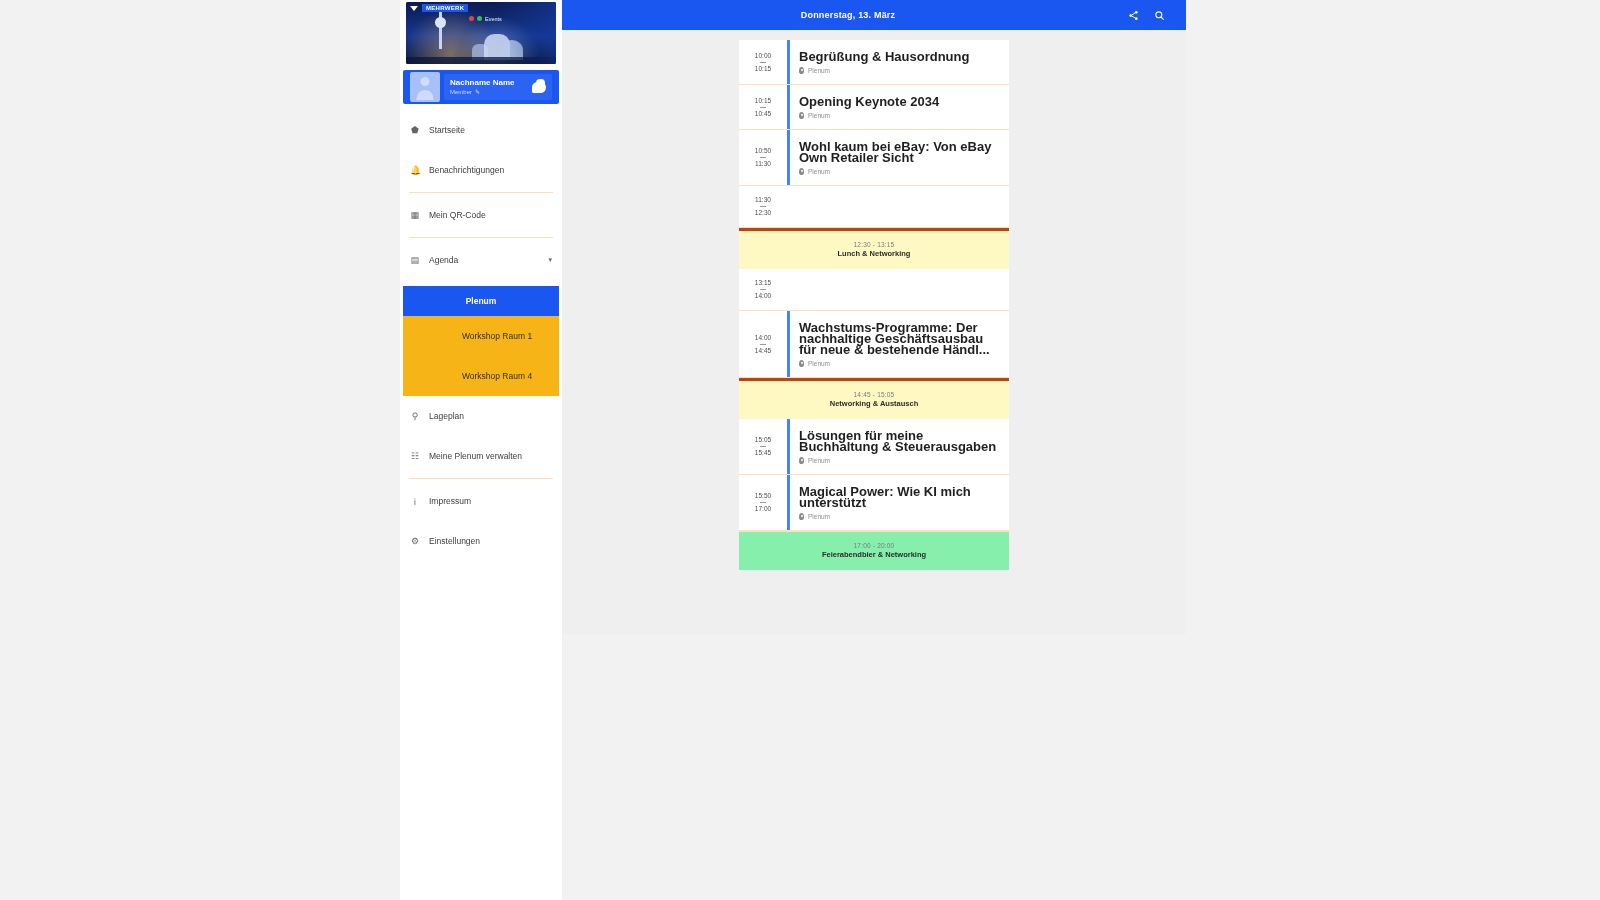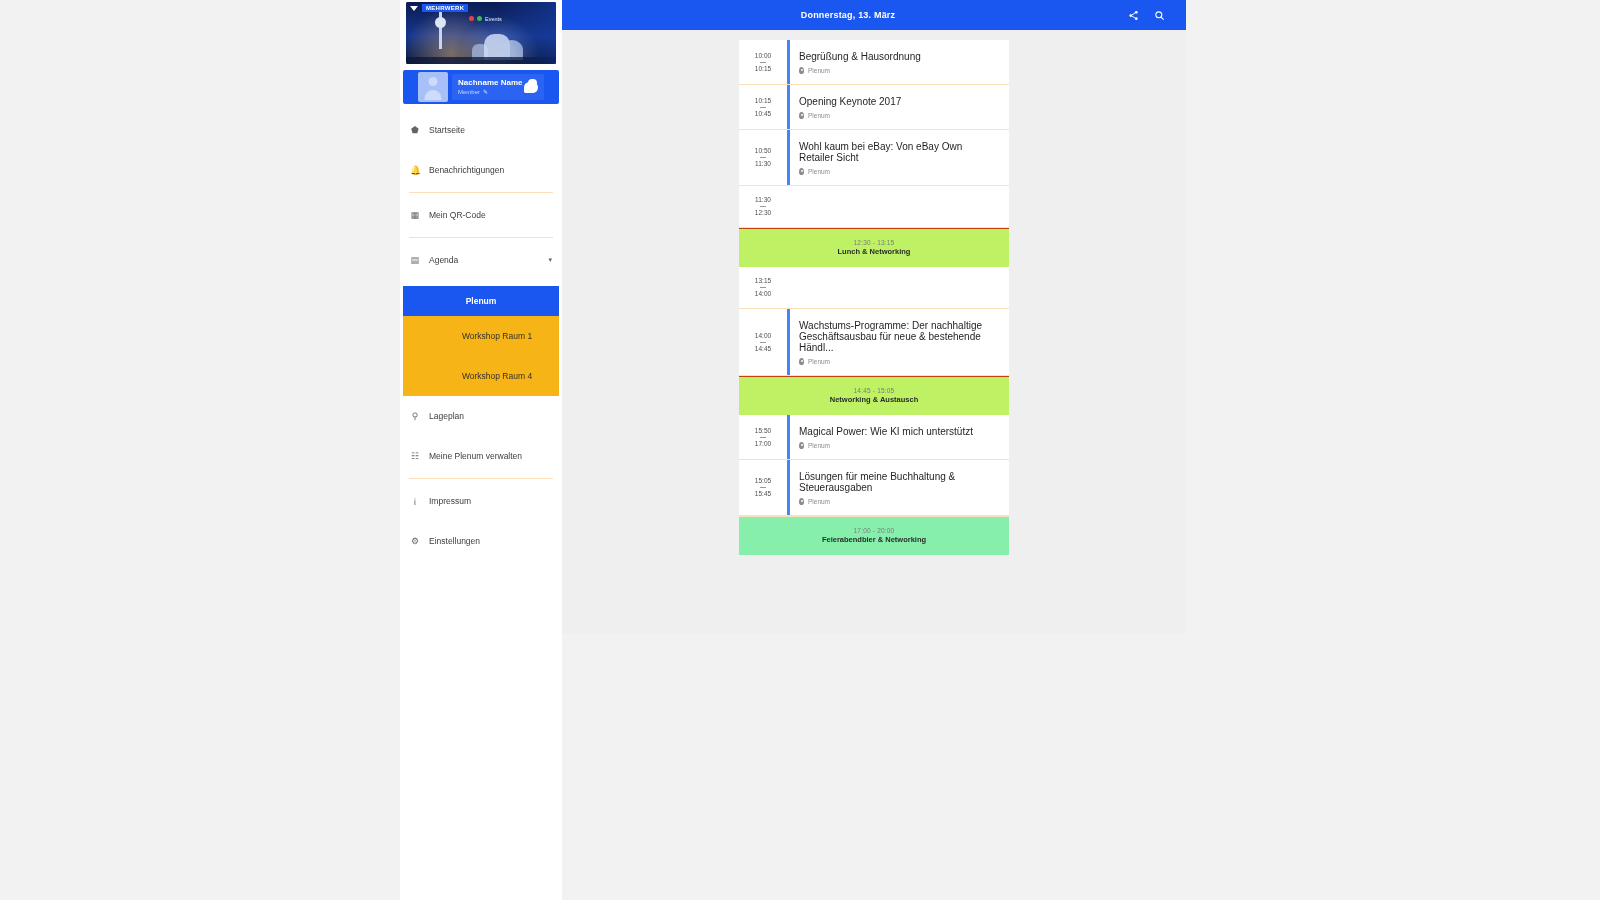--- a/index.html
+++ b/index.html
@@ -47,21 +47,21 @@
   .hero-badge { position:absolute; left:42%; top:22%; display:flex; align-items:center; gap:3px; }
   .dot-r{width:5px;height:5px;border-radius:50%;background:#e8423b;}
   .dot-g{width:5px;height:5px;border-radius:50%;background:#3fb950;}
   .hero-badge-txt{ color:#eaf0ff; font-size:5.5px; }
 
   .profile {
     margin: 6px 3px 0 3px;
     height: 34px;
     background: #1a56f0;
     display: flex; align-items: center;
-    padding: 0 15px;
+    padding: 0 7px;
     border-radius: 2px;
   }
   .avatar {
     width: 30px; height: 30px; border-radius: 2px;
     background: #a7c0f7;
     position: relative; flex: 0 0 auto;
   }
   .avatar:before{ content:""; position:absolute; left:50%; top:5px; transform:translateX(-50%);
       width:9px;height:9px;border-radius:50%;background:#cddcfb; }
   .avatar:after{ content:""; position:absolute; left:50%; bottom:2px; transform:translateX(-50%);
@@ -120,28 +120,28 @@
   }
   .evt:last-of-type { border-bottom: none; }
   .evt-time {
     width: 48px; flex:0 0 48px; display:flex; flex-direction:column;
     align-items:center; justify-content:center; gap:2px;
     padding: 10px 0;
   }
   .evt-t { color:#4d4d4d; font-size:6.5px; line-height:8px; }
   .evt-dash { width:6px; height:1px; background:#9a9a9a; }
   .evt-body { flex:1; border-left: 3px solid #4285f4; padding: 11px 10px 10px 9px; min-width:0;}
-  .evt-title { color:#1f1f1f; font-size:10px; font-weight:normal; line-height:11px; margin-bottom:5px; }
+  .evt-title { color:#1f1f1f; font-size:13px; font-weight:bold; line-height:11px; margin-bottom:5px; }
   .evt-loc { display:flex; align-items:center; gap:4px; color:#8c8c8c; font-size:6.5px; }
   .pin { width:5px; height:7px; background:#8c8c8c; border-radius:50% 50% 50% 50% / 60% 60% 40% 40%; position:relative;}
   .pin:after{content:"";position:absolute;left:1.5px;top:1.8px;width:2px;height:2px;border-radius:50%;background:#fff;}
 
   .break {
-    background:#bef264; text-align:center; padding: 9px 0 10px 0;
-    border-top: 1px solid #c2410c;
+    background:#fef9c3; text-align:center; padding: 9px 0 10px 0;
+    border-top: 3px solid #c2410c;
   }
   .break-time { color:#7b7b7b; font-size:6.5px; line-height:9px; letter-spacing:.2px;}
   .break-title { color:#2b2b2b; font-size:7.5px; font-weight:bold; line-height:10px; }
   .break.last { background:#86efac; border-top:1px solid #fbe0bb; }
 </style>
 </head>
 <body>
 
 <div class="app">
 
@@ -268,21 +268,21 @@
               </div>
             </div>
           </div>
           <div class="evt">
             <div class="evt-time">
               <div class="evt-t">10:15</div>
               <div class="evt-dash"></div>
               <div class="evt-t">10:45</div>
             </div>
             <div class="evt-body">
-              <div class="evt-title">Opening Keynote 2017</div>
+              <div class="evt-title">Opening Keynote 2034</div>
               <div class="evt-loc">
                 <span class="pin"></span>
                 <span>Plenum</span>
               </div>
             </div>
           </div>
           <div class="evt">
             <div class="evt-time">
               <div class="evt-t">10:50</div>
               <div class="evt-dash"></div>
@@ -327,40 +327,40 @@
                 <span>Plenum</span>
               </div>
             </div>
           </div>
           <div class="break">
             <div class="break-time">14:45 - 15:05</div>
             <div class="break-title">Networking &amp; Austausch</div>
           </div>
           <div class="evt">
             <div class="evt-time">
+              <div class="evt-t">15:05</div>
+              <div class="evt-dash"></div>
+              <div class="evt-t">15:45</div>
+            </div>
+            <div class="evt-body">
+              <div class="evt-title">Lösungen für meine Buchhaltung &amp; Steuerausgaben</div>
+              <div class="evt-loc">
+                <span class="pin"></span>
+                <span>Plenum</span>
+              </div>
+            </div>
+          </div>
+          <div class="evt">
+            <div class="evt-time">
               <div class="evt-t">15:50</div>
               <div class="evt-dash"></div>
               <div class="evt-t">17:00</div>
             </div>
             <div class="evt-body">
               <div class="evt-title">Magical Power: Wie KI mich unterstützt</div>
-              <div class="evt-loc">
-                <span class="pin"></span>
-                <span>Plenum</span>
-              </div>
-            </div>
-          </div>
-          <div class="evt">
-            <div class="evt-time">
-              <div class="evt-t">15:05</div>
-              <div class="evt-dash"></div>
-              <div class="evt-t">15:45</div>
-            </div>
-            <div class="evt-body">
-              <div class="evt-title">Lösungen für meine Buchhaltung &amp; Steuerausgaben</div>
               <div class="evt-loc">
                 <span class="pin"></span>
                 <span>Plenum</span>
               </div>
             </div>
           </div>
           <div class="break last">
             <div class="break-time">17:00 - 20:00</div>
             <div class="break-title">Feierabendbier &amp; Networking</div>
           </div>

